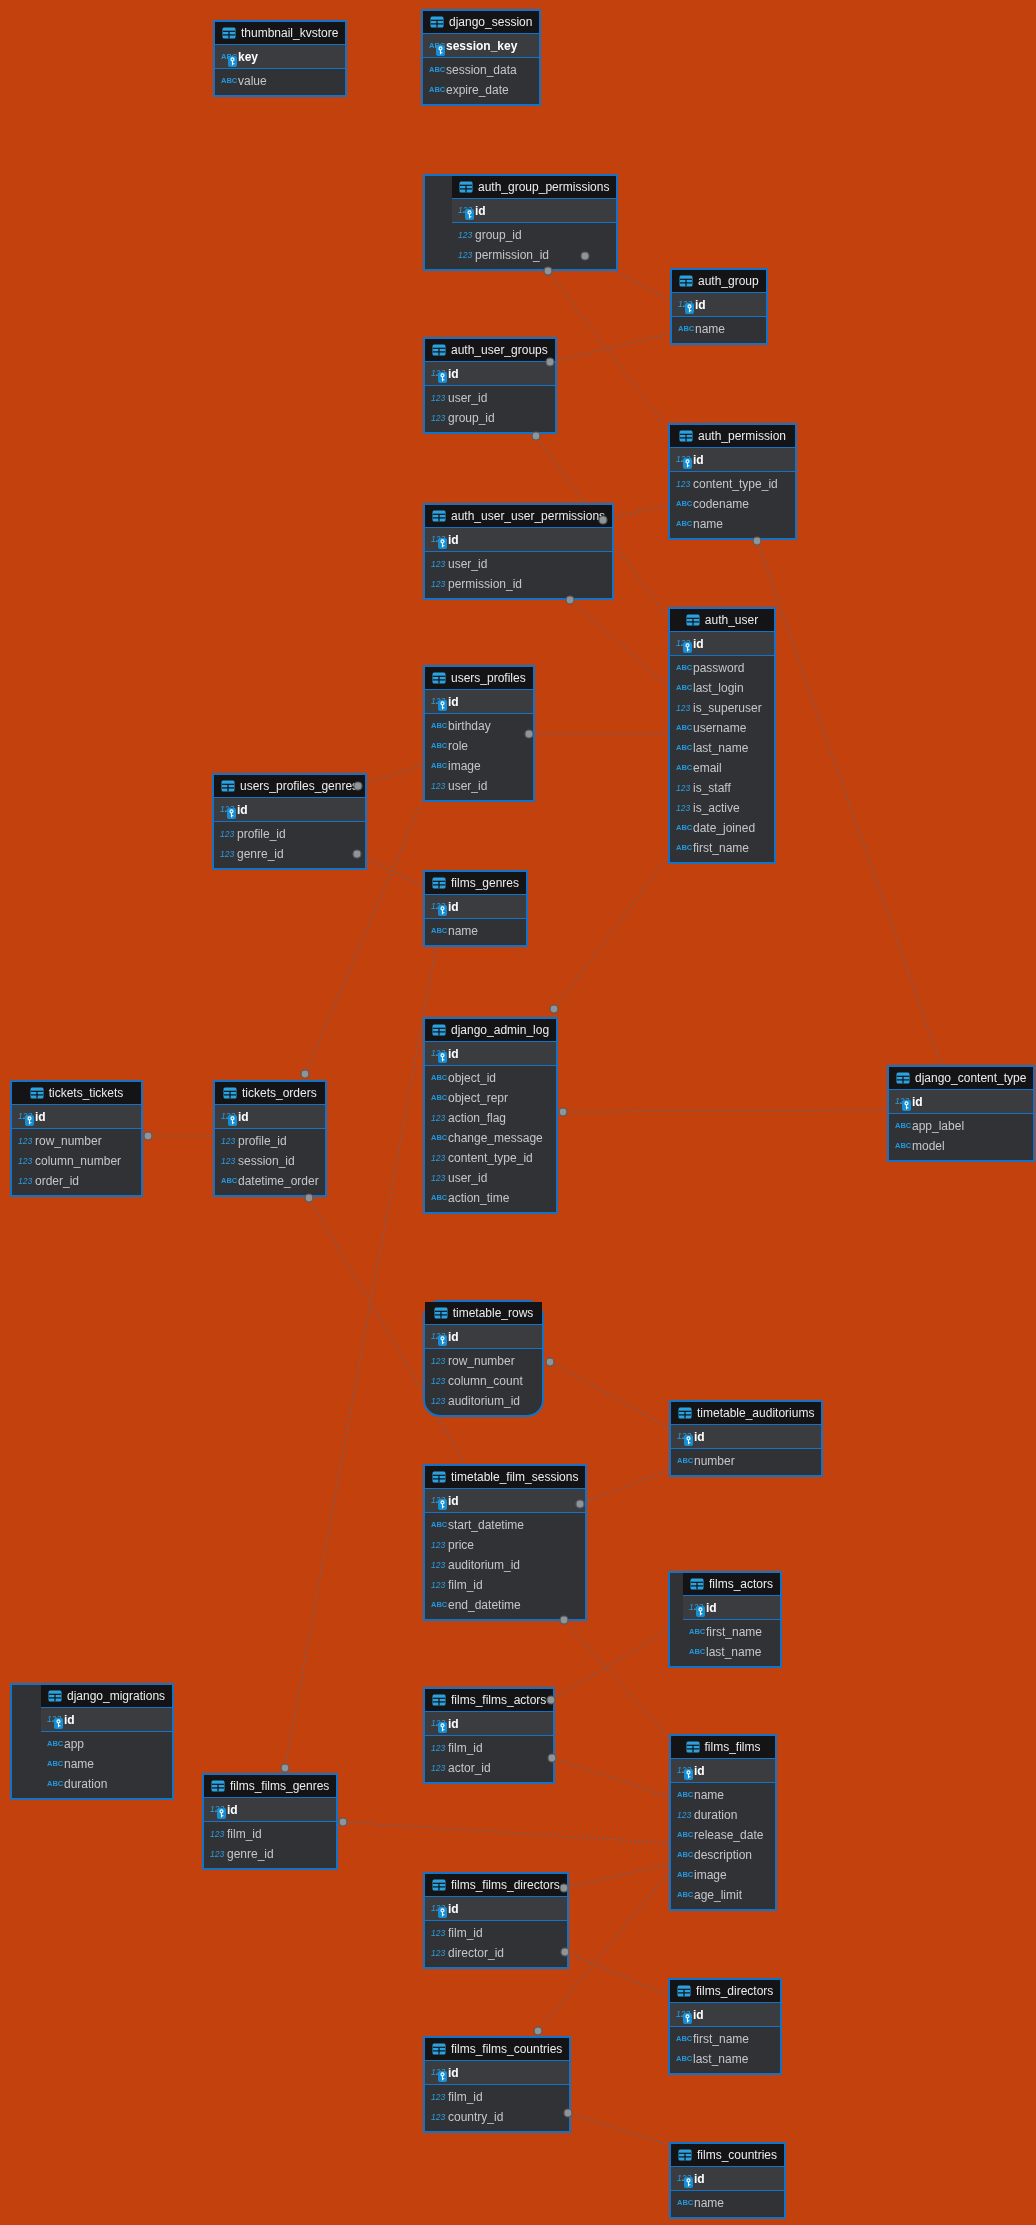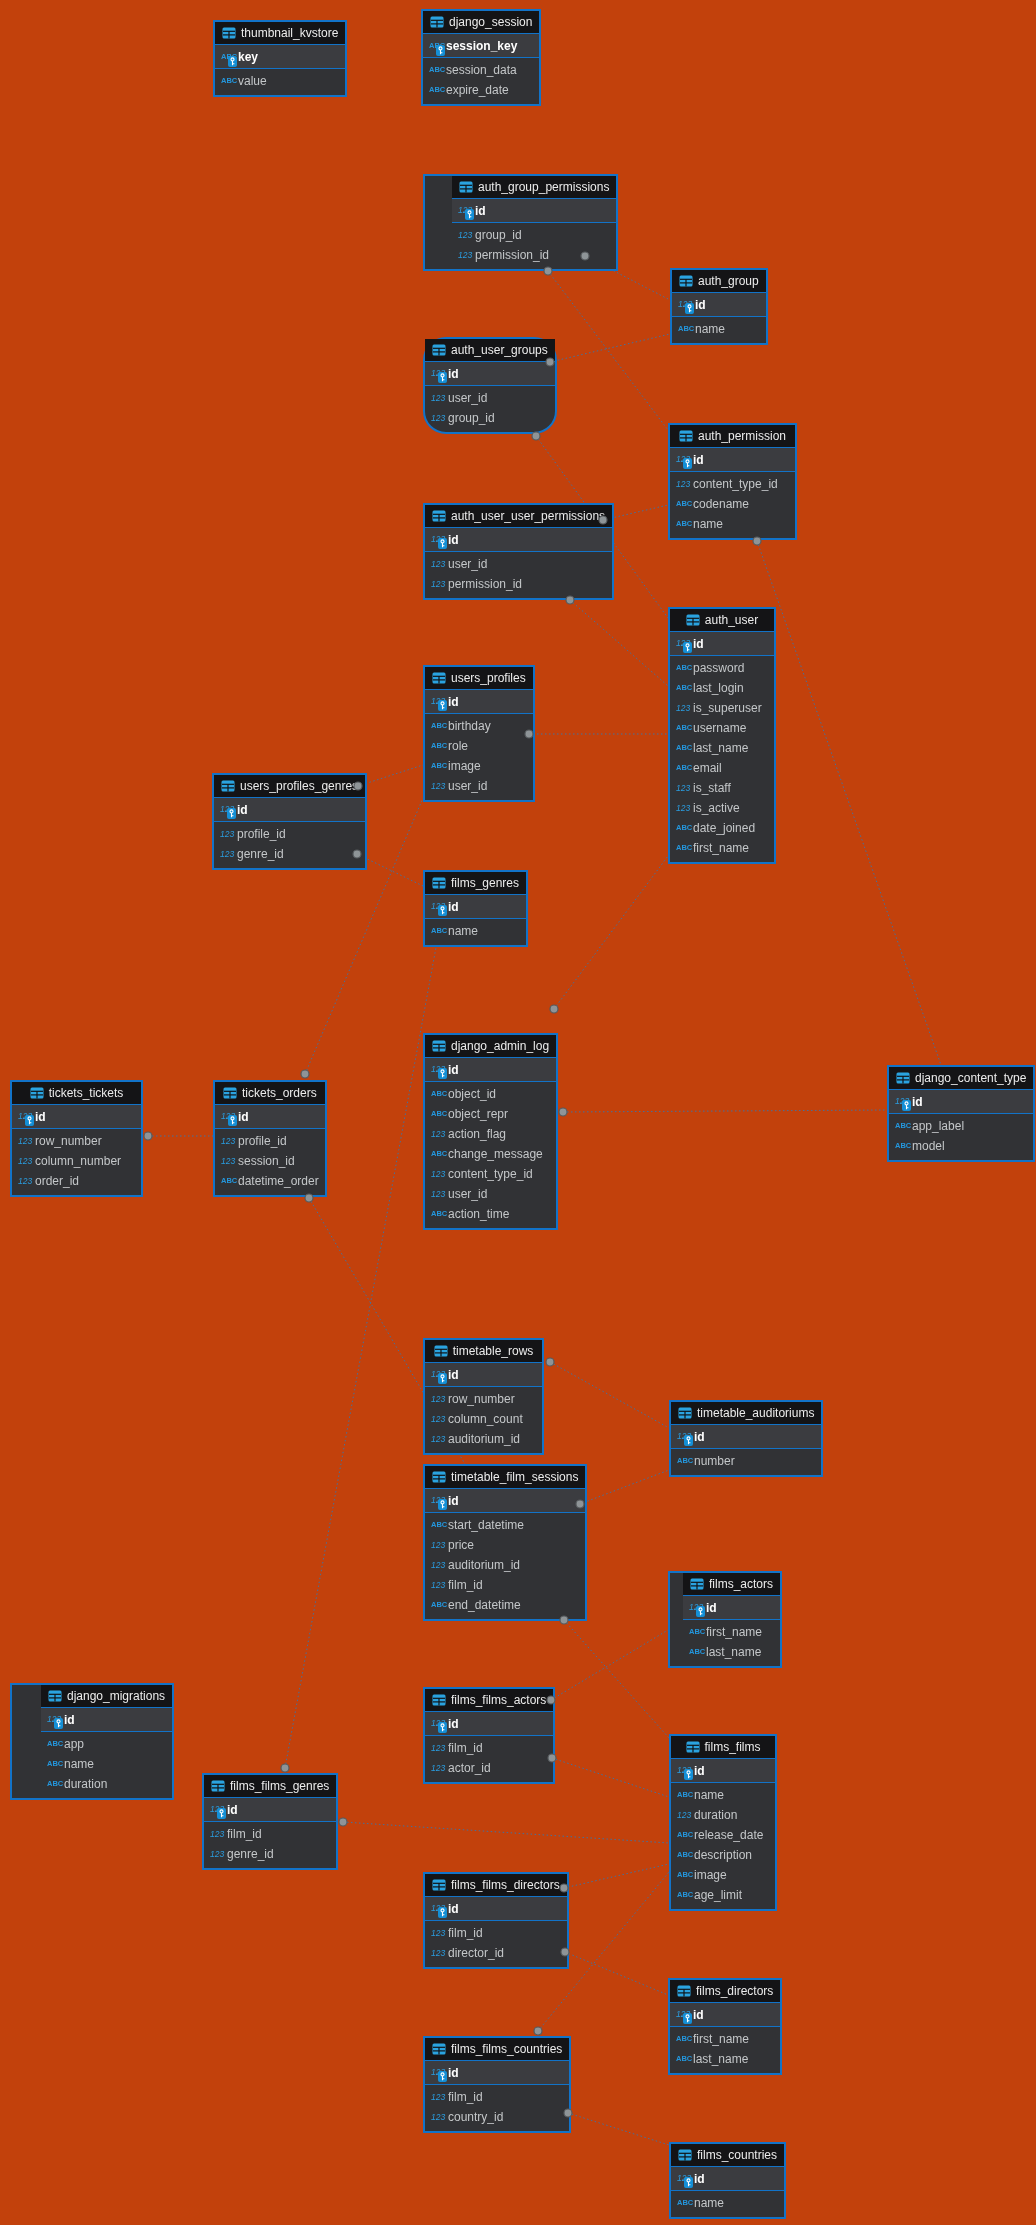--- a/index.html
+++ b/index.html
@@ -195,21 +195,21 @@
             <span class="cname">id</span>
           </div>
         </div>
         <div class="colsec">
           <div class="row">
             <span class="ticon txt">ABC</span>
             <span class="cname">name</span>
           </div>
         </div>
       </div>
-      <div class="tbl" style="left: 423px; top: 337px; min-width: 122px; border-radius: 23px;">
+      <div class="tbl" style="left: 423px; top: 337px; min-width: 122px;">
         <div class="tbl-h">
           <span style="display:flex">
             <svg width="14" height="12" viewBox="0 0 14 12">
               <rect x="0.5" y="0.5" width="13" height="11" rx="1.5" fill="#2aa3e0"></rect>
               <line x1="1" y1="4.3" x2="13" y2="4.3" stroke="#111417" stroke-width="1.2"></line>
               <line x1="7" y1="4.3" x2="7" y2="11.4" stroke="#111417" stroke-width="1.2"></line>
               <line x1="1" y1="7.9" x2="13" y2="7.9" stroke="#111417" stroke-width="1.2"></line>
             </svg>
           </span>
           <span class="tname">auth_user_groups</span>
@@ -473,21 +473,21 @@
             <span class="cname">id</span>
           </div>
         </div>
         <div class="colsec">
           <div class="row">
             <span class="ticon txt">ABC</span>
             <span class="cname">name</span>
           </div>
         </div>
       </div>
-      <div class="tbl" style="left: 423px; top: 1017px; min-width: 134px; margin-top: 16px;">
+      <div class="tbl" style="left: 423px; top: 1017px; min-width: 134px;">
         <div class="tbl-h">
           <span style="display:flex">
             <svg width="14" height="12" viewBox="0 0 14 12">
               <rect x="0.5" y="0.5" width="13" height="11" rx="1.5" fill="#2aa3e0"></rect>
               <line x1="1" y1="4.3" x2="13" y2="4.3" stroke="#111417" stroke-width="1.2"></line>
               <line x1="7" y1="4.3" x2="7" y2="11.4" stroke="#111417" stroke-width="1.2"></line>
               <line x1="1" y1="7.9" x2="13" y2="7.9" stroke="#111417" stroke-width="1.2"></line>
             </svg>
           </span>
           <span class="tname">django_admin_log</span>
@@ -637,21 +637,21 @@
           <div class="row">
             <span class="ticon num">123</span>
             <span class="cname">session_id</span>
           </div>
           <div class="row">
             <span class="ticon txt">ABC</span>
             <span class="cname">datetime_order</span>
           </div>
         </div>
       </div>
-      <div class="tbl" style="left: 423px; top: 1338px; min-width: 121px;">
+      <div class="tbl" style="left: 423px; top: 1300px; min-width: 121px; border-radius: 17px;">
         <div class="tbl-h">
           <span style="display:flex">
             <svg width="14" height="12" viewBox="0 0 14 12">
               <rect x="0.5" y="0.5" width="13" height="11" rx="1.5" fill="#2aa3e0"></rect>
               <line x1="1" y1="4.3" x2="13" y2="4.3" stroke="#111417" stroke-width="1.2"></line>
               <line x1="7" y1="4.3" x2="7" y2="11.4" stroke="#111417" stroke-width="1.2"></line>
               <line x1="1" y1="7.9" x2="13" y2="7.9" stroke="#111417" stroke-width="1.2"></line>
             </svg>
           </span>
           <span class="tname">timetable_rows</span>

